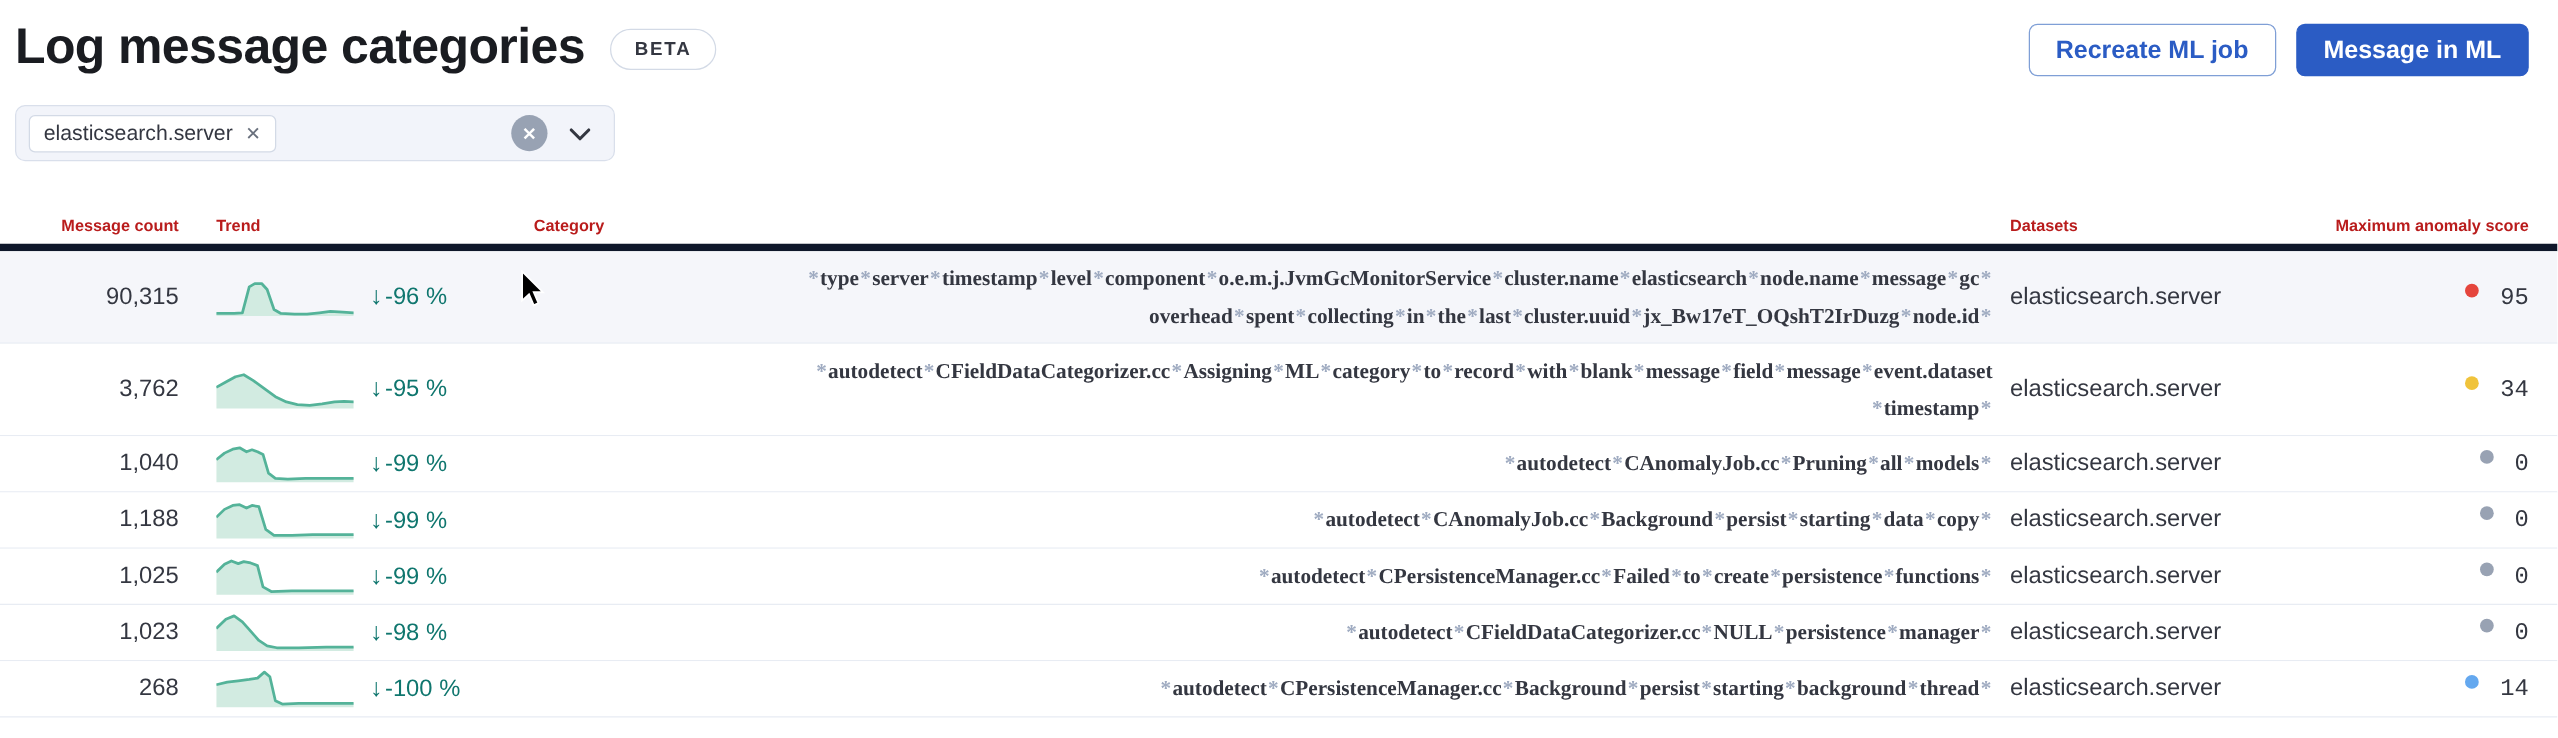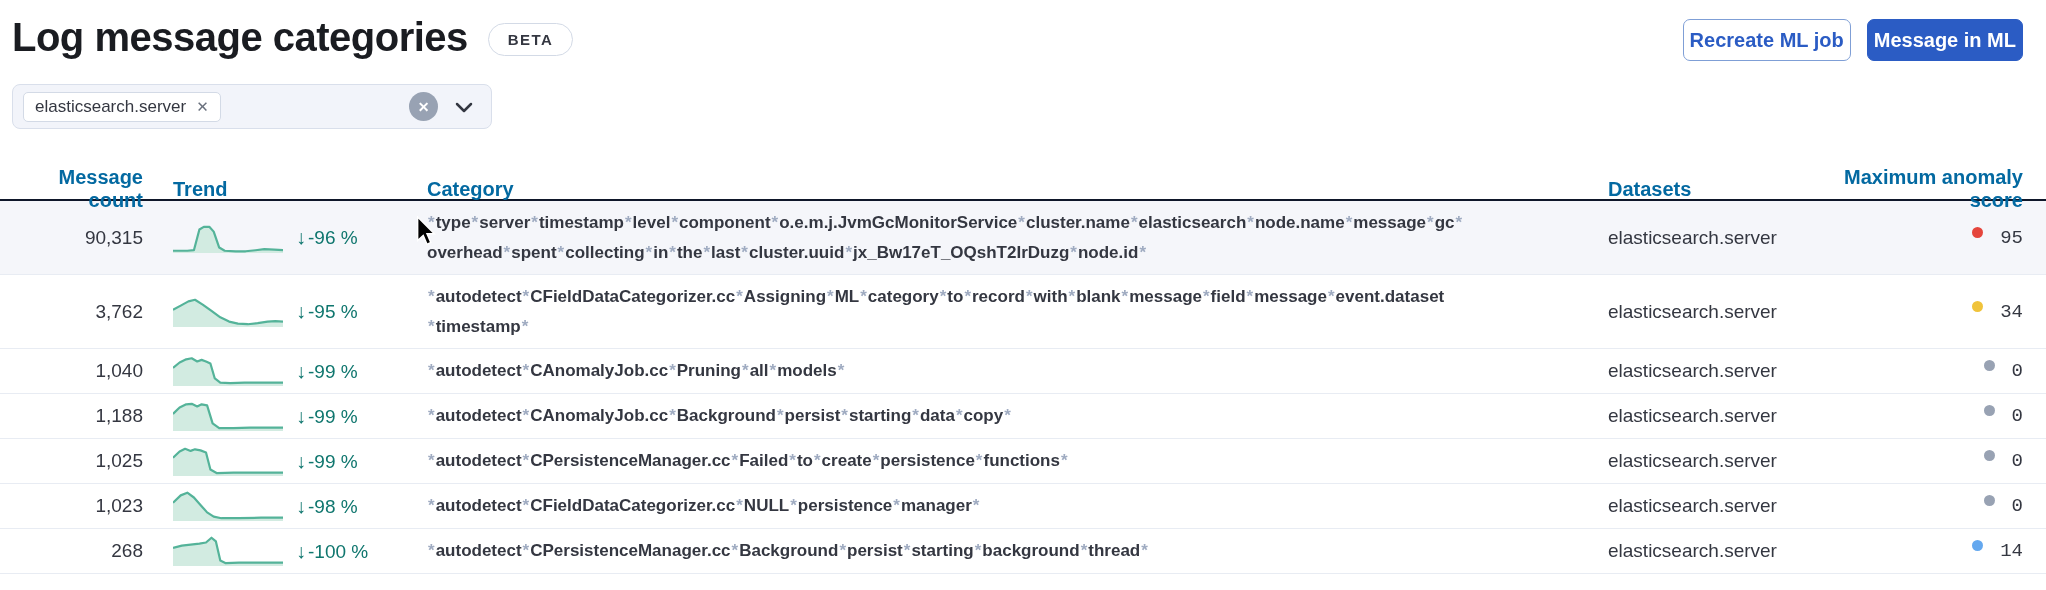--- a/index.html
+++ b/index.html
@@ -22,21 +22,21 @@
     font-size: 40px; font-weight: 700; color: #1a1c21; letter-spacing: -0.5px;
     line-height: 46px;
   }
   .beta {
     border: 1.5px solid #d3dae6; border-radius: 999px;
     padding: 7px 19px; font-size: 15px; font-weight: 700;
     letter-spacing: 1.4px; color: #343741; margin-top: 4px;
   }
   .actions { display: flex; gap: 16px; margin-top: 5px; }
   .btn {
-    height: 42px; padding: 0 6px; border-radius: 7px;
+    height: 42px; padding: 0 21px; border-radius: 7px;
     font-family: "Liberation Sans", sans-serif;
     font-size: 20px; font-weight: 600; cursor: pointer; line-height: 40px;
   }
   .btn.outline { background: #fff; border: 1.5px solid #7f9fd6; color: #2b5cc4; }
   .btn.fill   { background: #2b5cc4; border: 1.5px solid #2b5cc4; color: #fff; }
 
   
   .combo {
     margin: 23px 0 0 12px; width: 480px; height: 45px;
     background: #f2f4fa; border: 1px solid #d9dfeb; border-radius: 8px;
@@ -58,42 +58,42 @@
 
   
   .table { margin-top: 37px; }
   .thead, .tr {
     display: grid;
     grid-template-columns: 133px 270px 1181px 200px 1fr;
     align-items: center;
     padding: 0 23px 0 10px;
   }
   .thead {
-    height: 35px; border-bottom: 2px solid #0f172a;
-    font-size: 20px; font-weight: 700; color: #0369a1;
+    height: 35px; border-bottom: 6px solid #0f172a;
+    font-size: 13px; font-weight: 700; color: #b91c1c;
   }
   .thead .c1 { text-align: right; }
   .thead .c2 { padding-left: 30px; }
   .thead .c3 { padding-left: 14px; }
   .thead .c4 { padding-left: 14px; }
   .thead .c5 { text-align: right; }
 
   .tr { height: 45px; border-bottom: 1px solid #e8ecf3; background: #fff; }
   .tr.tall { height: 74px; }
   .tr.hovered { background: #f5f6fa; }
 
   .td-count { text-align: right; font-size: 19px; color: #343741; }
   .td-trend { padding-left: 30px; display: flex; align-items: center; gap: 13px; }
   .spark { width: 110px; height: 34px; display: block; }
   .change { font-size: 19px; color: #0f766e; white-space: nowrap; }
   .change .arrow { font-size: 20px; margin-right: 2px; }
   .td-category { padding-left: 14px; overflow: visible; }
   .cat-line {
-    font-family: Liberation Sans, sans-serif; font-weight: 700;
-    font-size: 17px; line-height: 30px; white-space: nowrap; color: #343741;
+    font-family: Liberation Serif, serif; font-weight: 700;
+    font-size: 17px; line-height: 30px; white-space: nowrap; color: #343741; text-align: right;
   }
   .sep { color: #9fabc1; padding: 0 1px; }
   .td-datasets { padding-left: 14px; font-size: 19px; color: #343741; }
   .td-score {
     display: flex; justify-content: flex-end; align-items: flex-start; gap: 17px;
     font-size: 19px; color: #343741; font-family: Liberation Mono, monospace;
   }
   .dot { width: 11px; height: 11px; border-radius: 50%; display: inline-block; }
 
   

